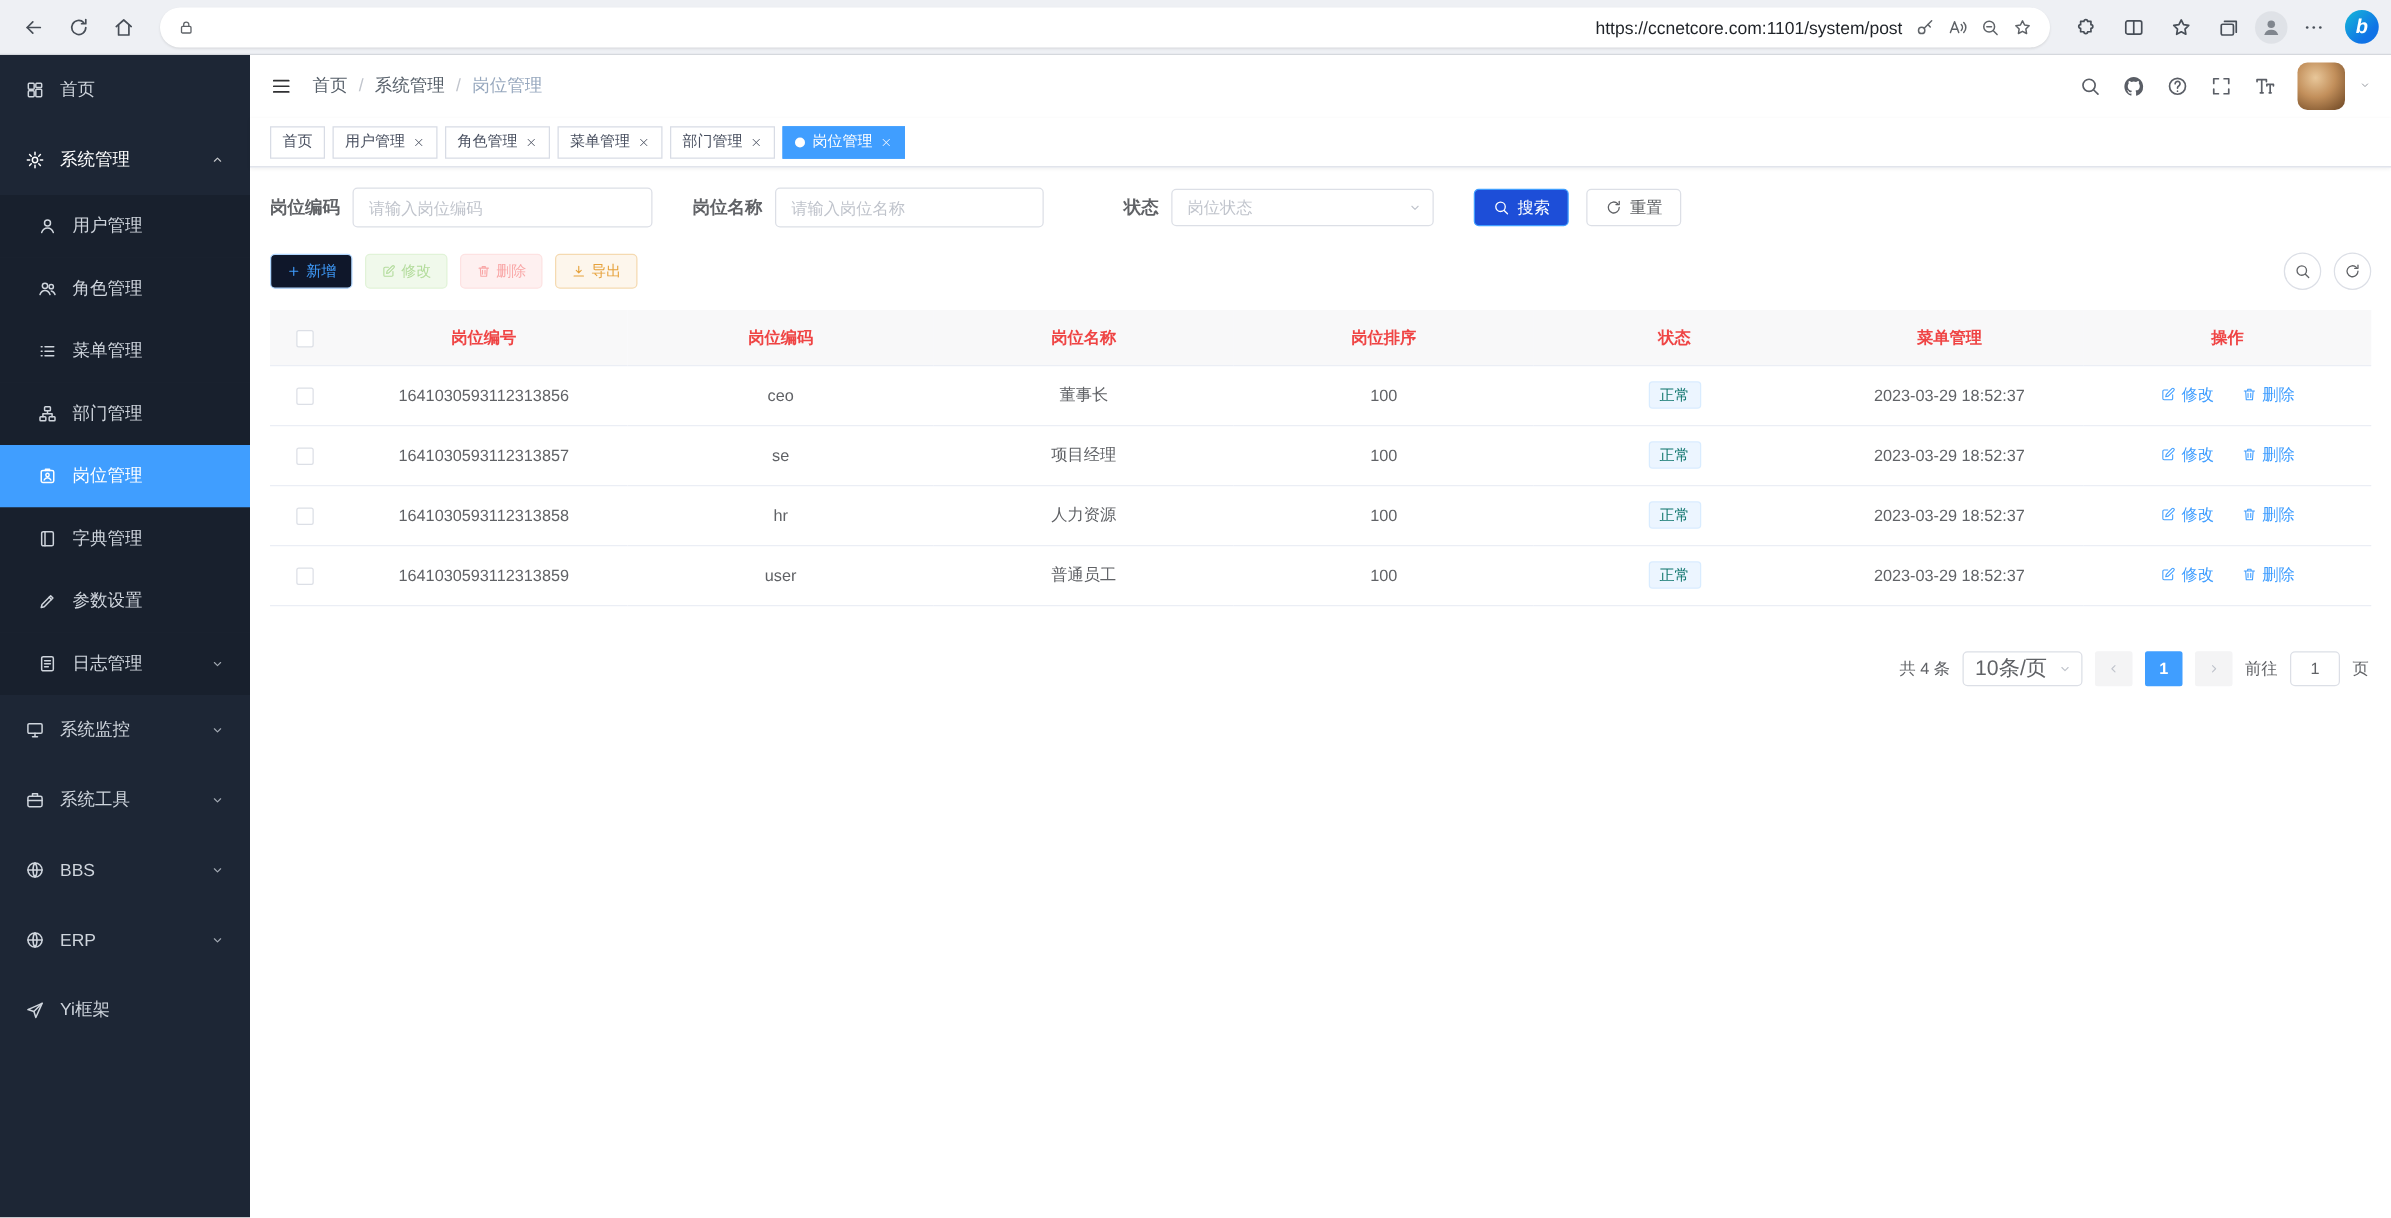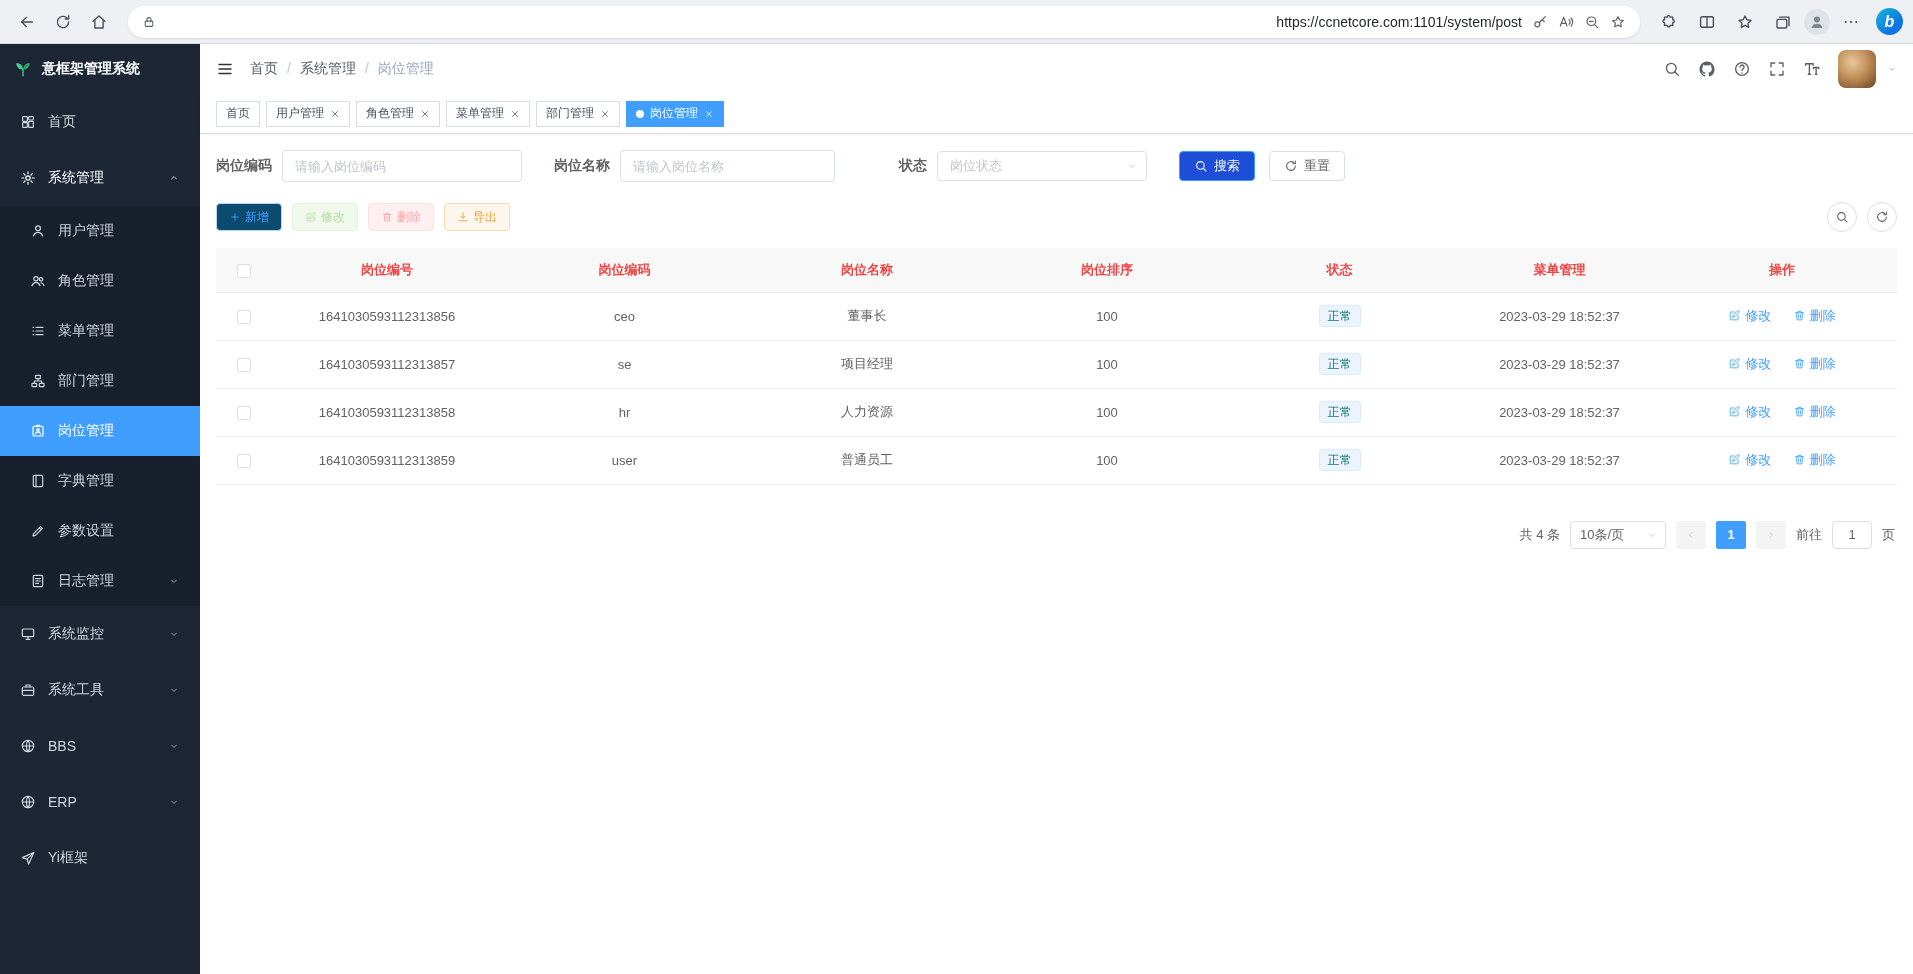--- a/index.html
+++ b/index.html
@@ -70,37 +70,37 @@
   .w240 { width:240px; } .w215 { width:215px; }
   .f-gap { width:32px; flex:none; }
   .f-select { width:210px; height:30px; border:1px solid #dcdfe6; border-radius:4px; padding:0 8px 0 12px; font-size:13px; color:#c0c4cc; display:flex; align-items:center; justify-content:space-between; cursor:pointer; }
   .f-select .ic12 { color:#c0c4cc; }
   .btn { height:30px; border-radius:4px; border:1px solid transparent; font-size:13px; display:inline-flex; align-items:center; gap:6px; padding:0 14px; cursor:pointer; font-family:inherit; white-space:nowrap; }
   .btn-primary { background:#1d4ed8; border-color:#409eff; color:#fff; }
   .btn-default { background:#fff; border-color:#dcdfe6; color:#606266; }
 
   .toolbar-row { display:flex; align-items:center; margin-top:20px; gap:10px; }
   .btn-mini { height:28px; font-size:12px; padding:0 12px; gap:4px; }
-  .btn-plain-primary { background:#0c4a6e; border-color:#b3d8ff; color:#409eff;justify-content:space-between; }
+  .btn-plain-primary { background:#0f172a; border-color:#b3d8ff; color:#409eff;justify-content:space-between; }
   .btn-plain-success { background:#f0f9eb; border-color:#e1f3d8; color:#b3dc9c; cursor:not-allowed; }
   .btn-plain-danger  { background:#fef0f0; border-color:#fde2e2; color:#f9a7a7; cursor:not-allowed; }
   .btn-plain-warning { background:#fdf6ec; border-color:#f5dab1; color:#e6a23c; }
   .toolbar-right { margin-left:auto; display:flex; gap:10px; }
   .circle-btn { width:30px; height:30px; border-radius:50%; border:1px solid #dcdfe6; background:#fff; color:#606266; display:flex; align-items:center; justify-content:center; cursor:pointer; }
 
   .data-table { width:100%; border-collapse:collapse; table-layout:fixed; font-size:13px; color:#606266; margin-top:16px; }
   .data-table th { background:#f8f8f9; color:#ef4444; font-weight:700; height:44px; border-bottom:1px solid #ebeef5; text-align:center; font-size:13px; }
   .data-table td { height:48px; text-align:center; border-bottom:1px solid #ebeef5; white-space:nowrap; overflow:hidden; }
   .checkbox { display:inline-block; width:14px; height:14px; border:1px solid #dcdfe6; border-radius:2px; background:#fff; cursor:pointer; vertical-align:middle; }
   .tag-normal { display:inline-block; padding:0 8px; height:22px; line-height:20px; font-size:12px; color:#0f766e; background:#ecf5ff; border:1px solid #d9ecff; border-radius:3px; }
   .link { color:#409eff; display:inline-flex; align-items:center; gap:4px; margin:0 9px; cursor:pointer; }
   .link .ic { width:13px; height:13px; stroke-width:1.6; }
 
   .pagination { margin-top:36px; display:flex; align-items:center; justify-content:flex-end; gap:10px; font-size:13px; color:#606266; padding-right:2px; }
-  .page-size-select { width:96px; height:28px; border:1px solid #dcdfe6; border-radius:4px; display:flex; align-items:center; justify-content:space-between; padding:0 7px 0 9px; font-size:13px; color:#606266; cursor:pointer; }
+  .page-size-select { width:96px; height:28px; border:1px solid #dcdfe6; border-radius:4px; display:flex; align-items:center; justify-content:space-between; padding:0 7px 0 9px; font-size:17px; color:#606266; cursor:pointer; }
   .page-size-select .ic12 { color:#c0c4cc; }
   .page-btn { min-width:30px; height:28px; background:#f4f4f5; border-radius:2px; display:flex; align-items:center; justify-content:center; color:#c0c4cc; cursor:pointer; }
   .page-btn.current { background:#409eff; color:#fff; font-weight:bold; cursor:default; }
   .goto-input { width:40px; height:28px; border:1px solid #dcdfe6; border-radius:4px; text-align:center; font-size:13px; color:#606266; outline:none; font-family:inherit; }
 </style>
 </head>
 <body>
 
 <svg width="0" height="0" style="position:absolute">
   <symbol id="i-back" viewBox="0 0 24 24">
@@ -351,26 +351,20 @@
         </div>
       <div class="bing-logo">
           <span>b</span>
         </div>
     </div>
   </div>
 
   <div class="app-row">
 
     <aside class="sidebar">
-      <div class="logo-row">
-        <svg class="ic ic18">
-            <use href="#i-leaf"></use>
-          </svg>
-        <span class="logo-title">意框架管理系统</span>
-      </div>
       <nav class="menu">
         <div class="menu-item">
           <svg class="ic">
               <use href="#i-dashboard"></use>
             </svg>
           <span>首页</span>
         </div>
         <div class="menu-item open">
           <svg class="ic">
               <use href="#i-gear"></use>

